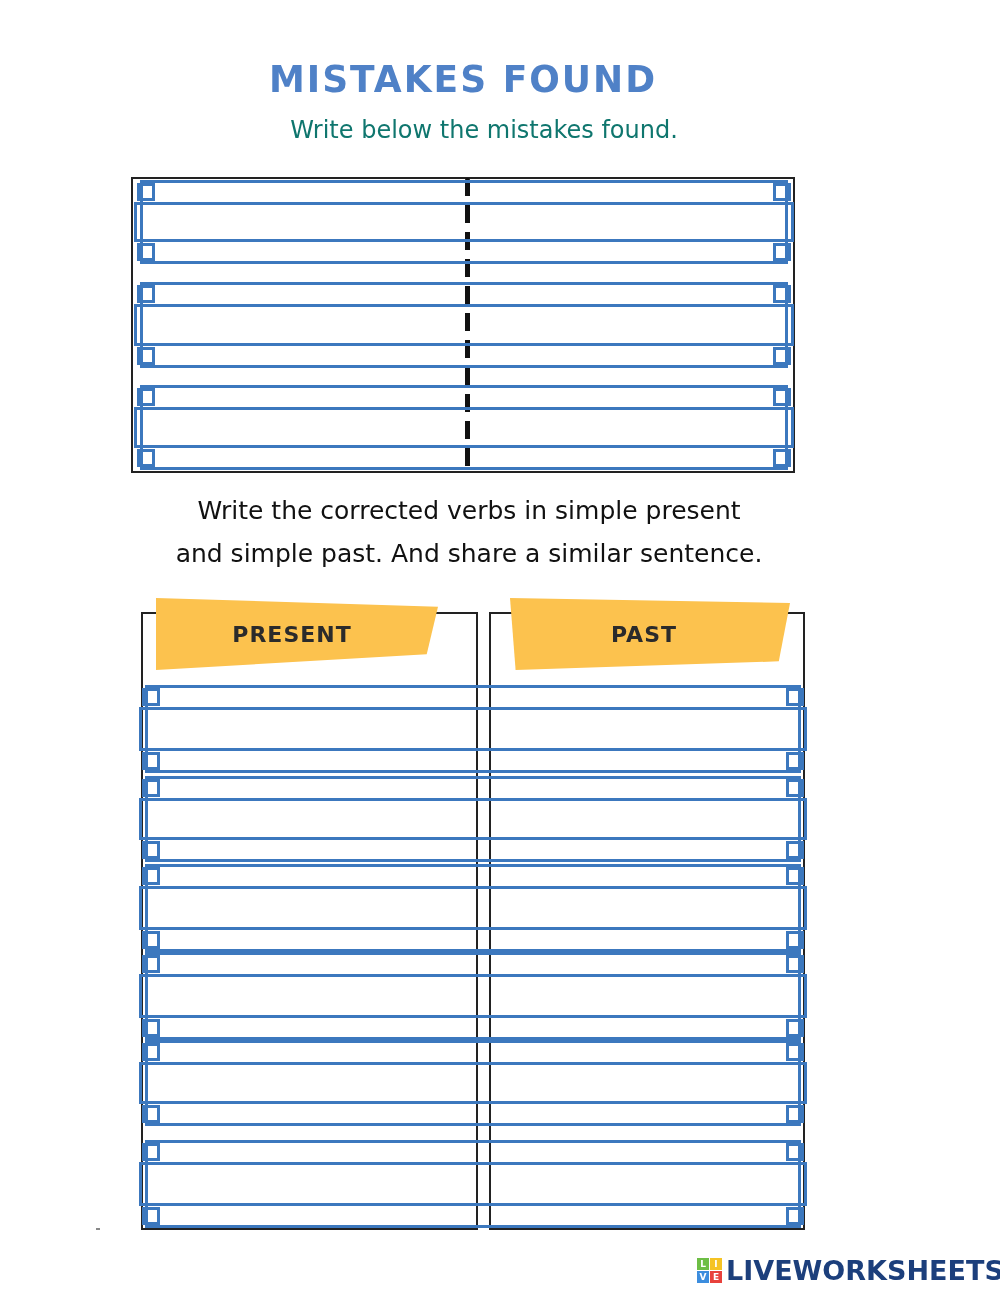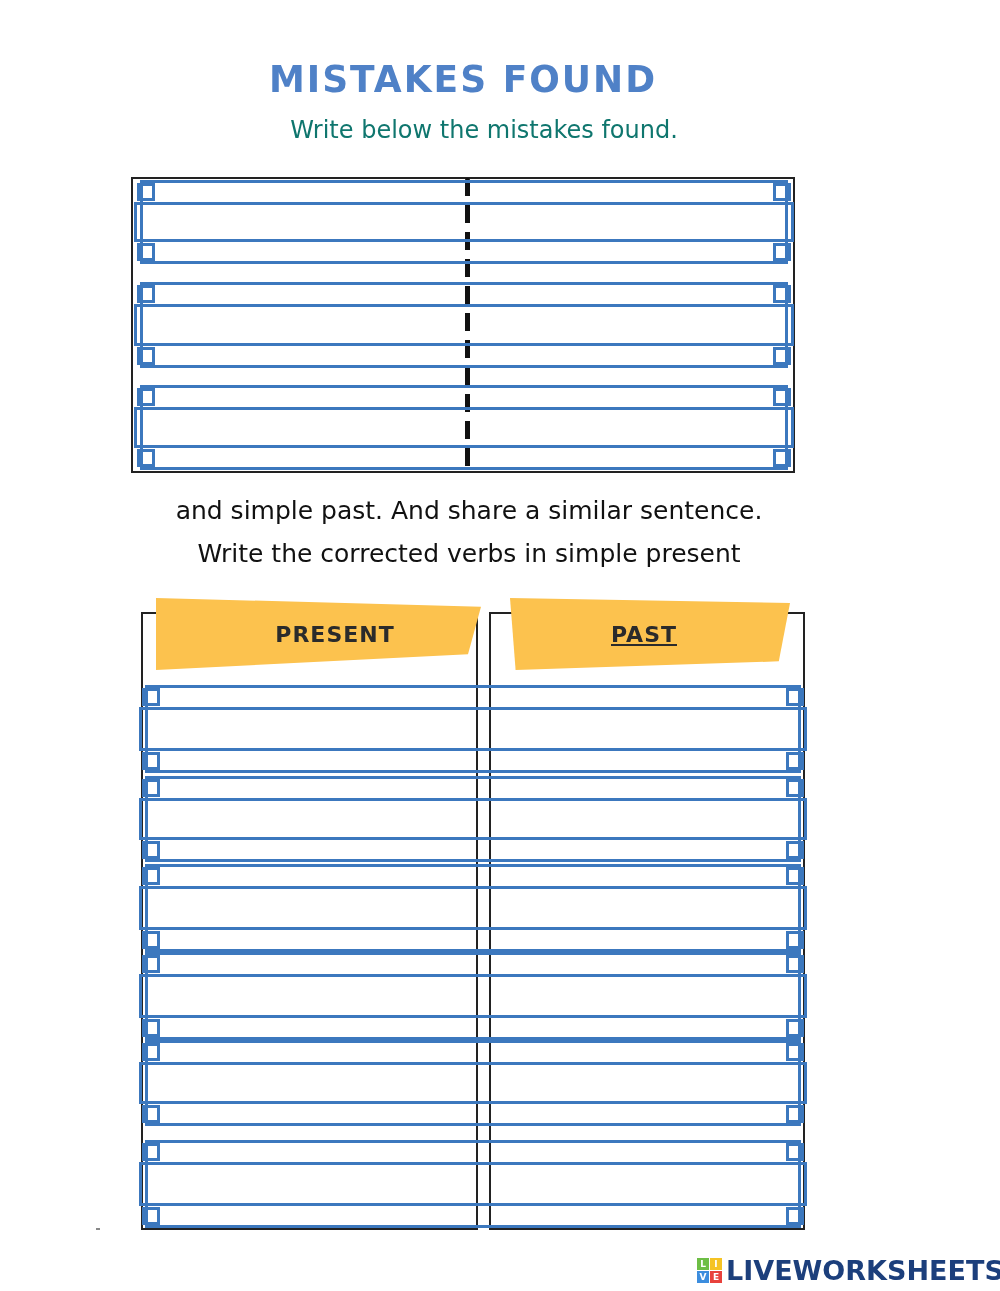--- a/index.html
+++ b/index.html
@@ -34,21 +34,21 @@
     position:absolute; left:14px; right:14px; top:10px; bottom:10px;
     border:none; background:transparent; outline:none;
     font-family:"DejaVu Sans", sans-serif; font-size:20px; color:#1a3f7a;
   }
   .tab {
     background:#FCC24E; display:flex; align-items:center; justify-content:center;
     font-family:"DejaVu Sans", sans-serif; font-weight:bold; font-size:22px; color:#2b2b2b;
     letter-spacing:1px;
   }
   .tab-present { left:156px; top:598px; width:282px; height:72px;
-    clip-path: polygon(0 0, 100% 12%, 96% 78%, 0 100%); padding-left: 43px; }
+    clip-path: polygon(0 0, 100% 12%, 96% 78%, 0 100%); }
   .tab-past { left:510px; top:598px; width:280px; height:72px;
     clip-path: polygon(0 0, 100% 7%, 96% 88%, 2% 100%); }
   .logo { left:697px; top:1255px; height:30px; display:flex; align-items:center; }
   .logo-grid { display:grid; grid-template-columns:12px 12px; grid-template-rows:12px 12px; gap:1px; margin-right:4px; }
   .logo-grid span { font-family:"DejaVu Sans", sans-serif; font-size:9px; font-weight:bold; color:#fff; display:flex; align-items:center; justify-content:center; }
   .logo-text { font-family:"DejaVu Sans", sans-serif; font-weight:bold; font-size:27px; color:#1C3F7C; letter-spacing:0px; }
   .dot { left:96px; top:1228px; width:4px; height:2px; background:#888; }
 </style>
 </head>
 <body>
@@ -86,32 +86,32 @@
       <div class="c" style="left: 3px; top: 3px;"></div>
       <div class="c" style="right: 3px; top: 3px;"></div>
       <div class="c" style="left: 3px; bottom: 3px;"></div>
       <div class="c" style="right: 3px; bottom: 3px;"></div>
       <input type="text" value="" style="right: 335px;">
       <input type="text" value="" style="left: 341px;">
     </div>
   </div>
 
 <div class="abs instructions">
+  <div>Write the corrected verbs in simple present</div>
   <div>and simple past. And share a similar sentence.</div>
-  <div>Write the corrected verbs in simple present</div>
 </div>
 
 <div class="abs outline" style="left:141px; top:612px; width:337px; height:618px;"></div>
 <div class="abs outline" style="left:489px; top:612px; width:316px; height:618px;"></div>
 
 <div class="abs tab tab-present">
   <span style="margin-left:-10px;">PRESENT</span>
 </div>
 <div class="abs tab tab-past">
-  <span style="margin-left:-12px;text-decoration:underline;">PAST</span>
+  <span style="margin-left:-12px;">PAST</span>
 </div>
 
 <div id="verb-rows">
     <div class="abs ans" style="left: 139px; top: 685px; width: 668px; height: 88px;">
       <div class="o"></div>
       <div class="i"></div>
       <div class="c" style="left: 3px; top: 3px;"></div>
       <div class="c" style="right: 3px; top: 3px;"></div>
       <div class="c" style="left: 3px; bottom: 3px;"></div>
       <div class="c" style="right: 3px; bottom: 3px;"></div>

